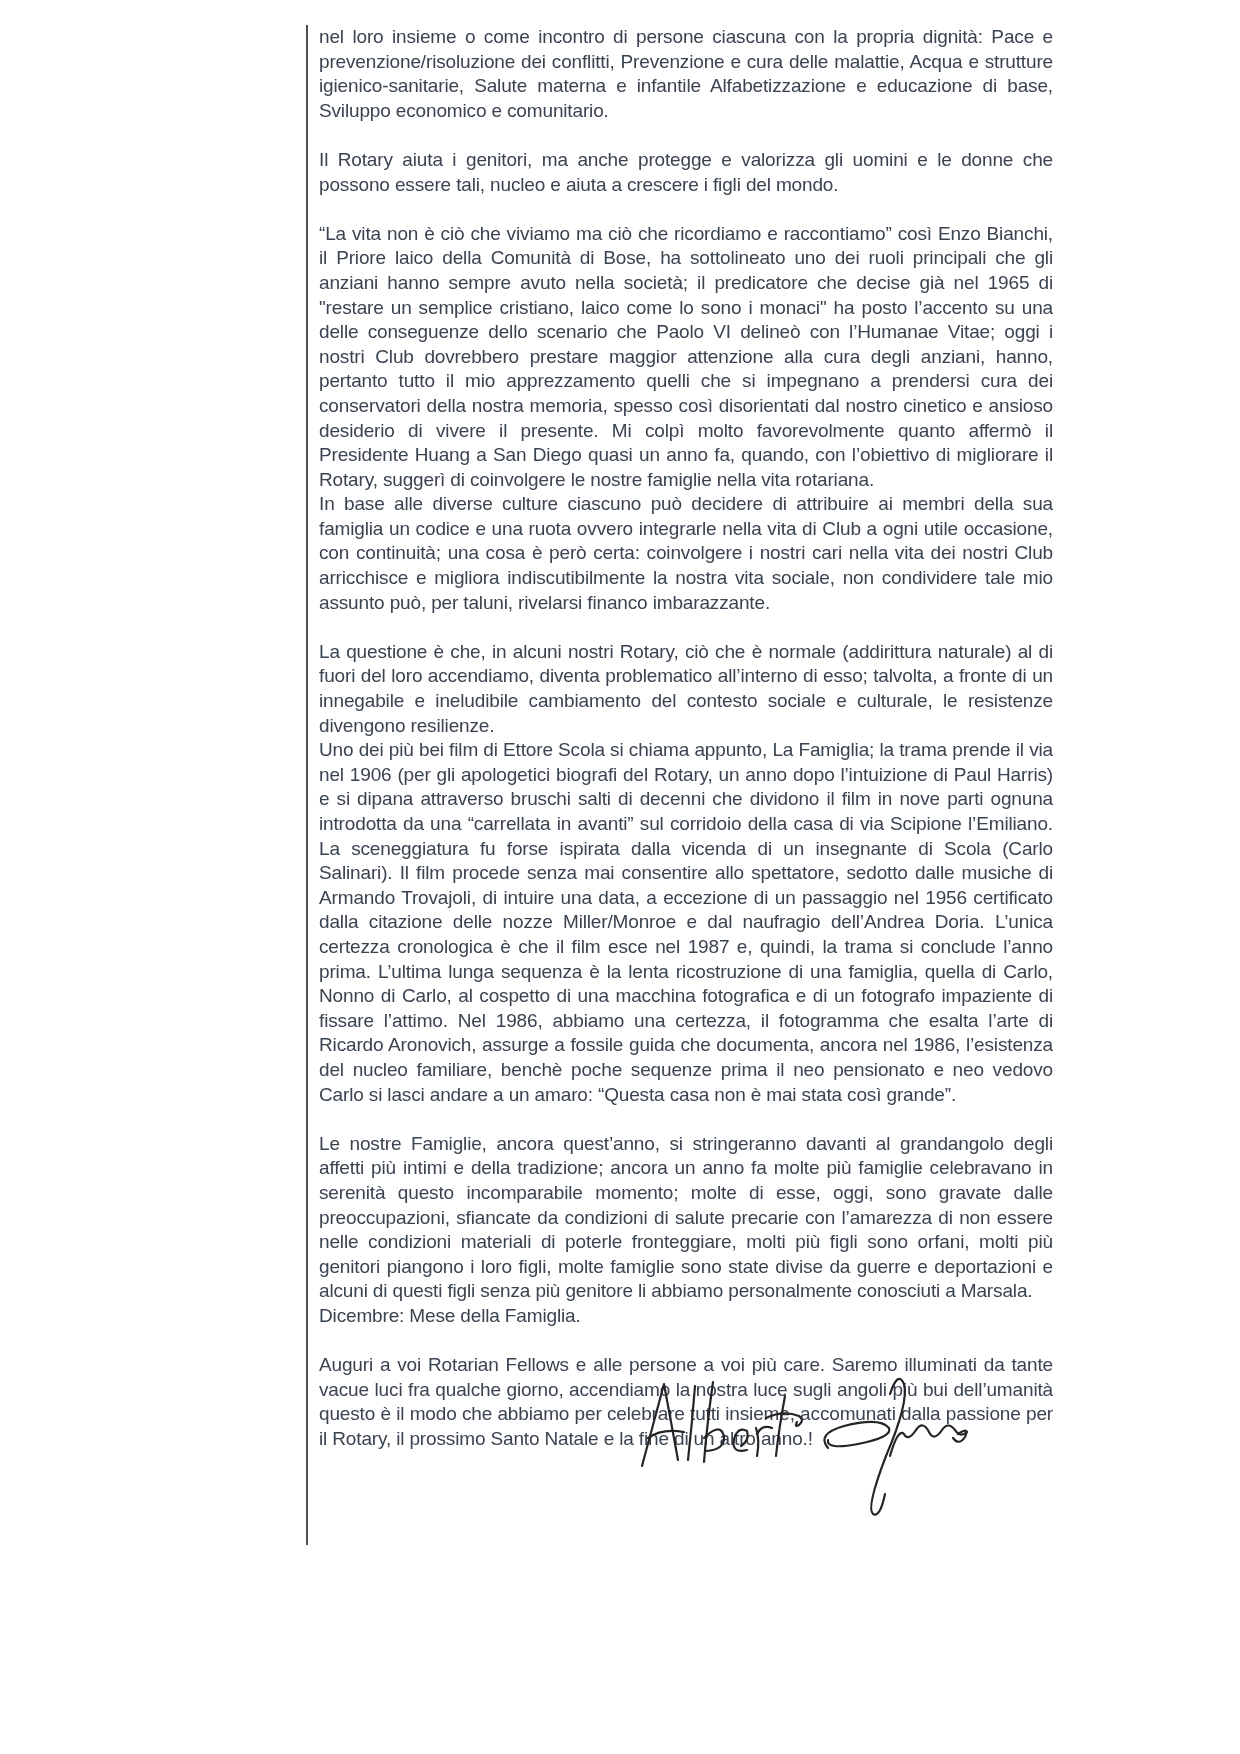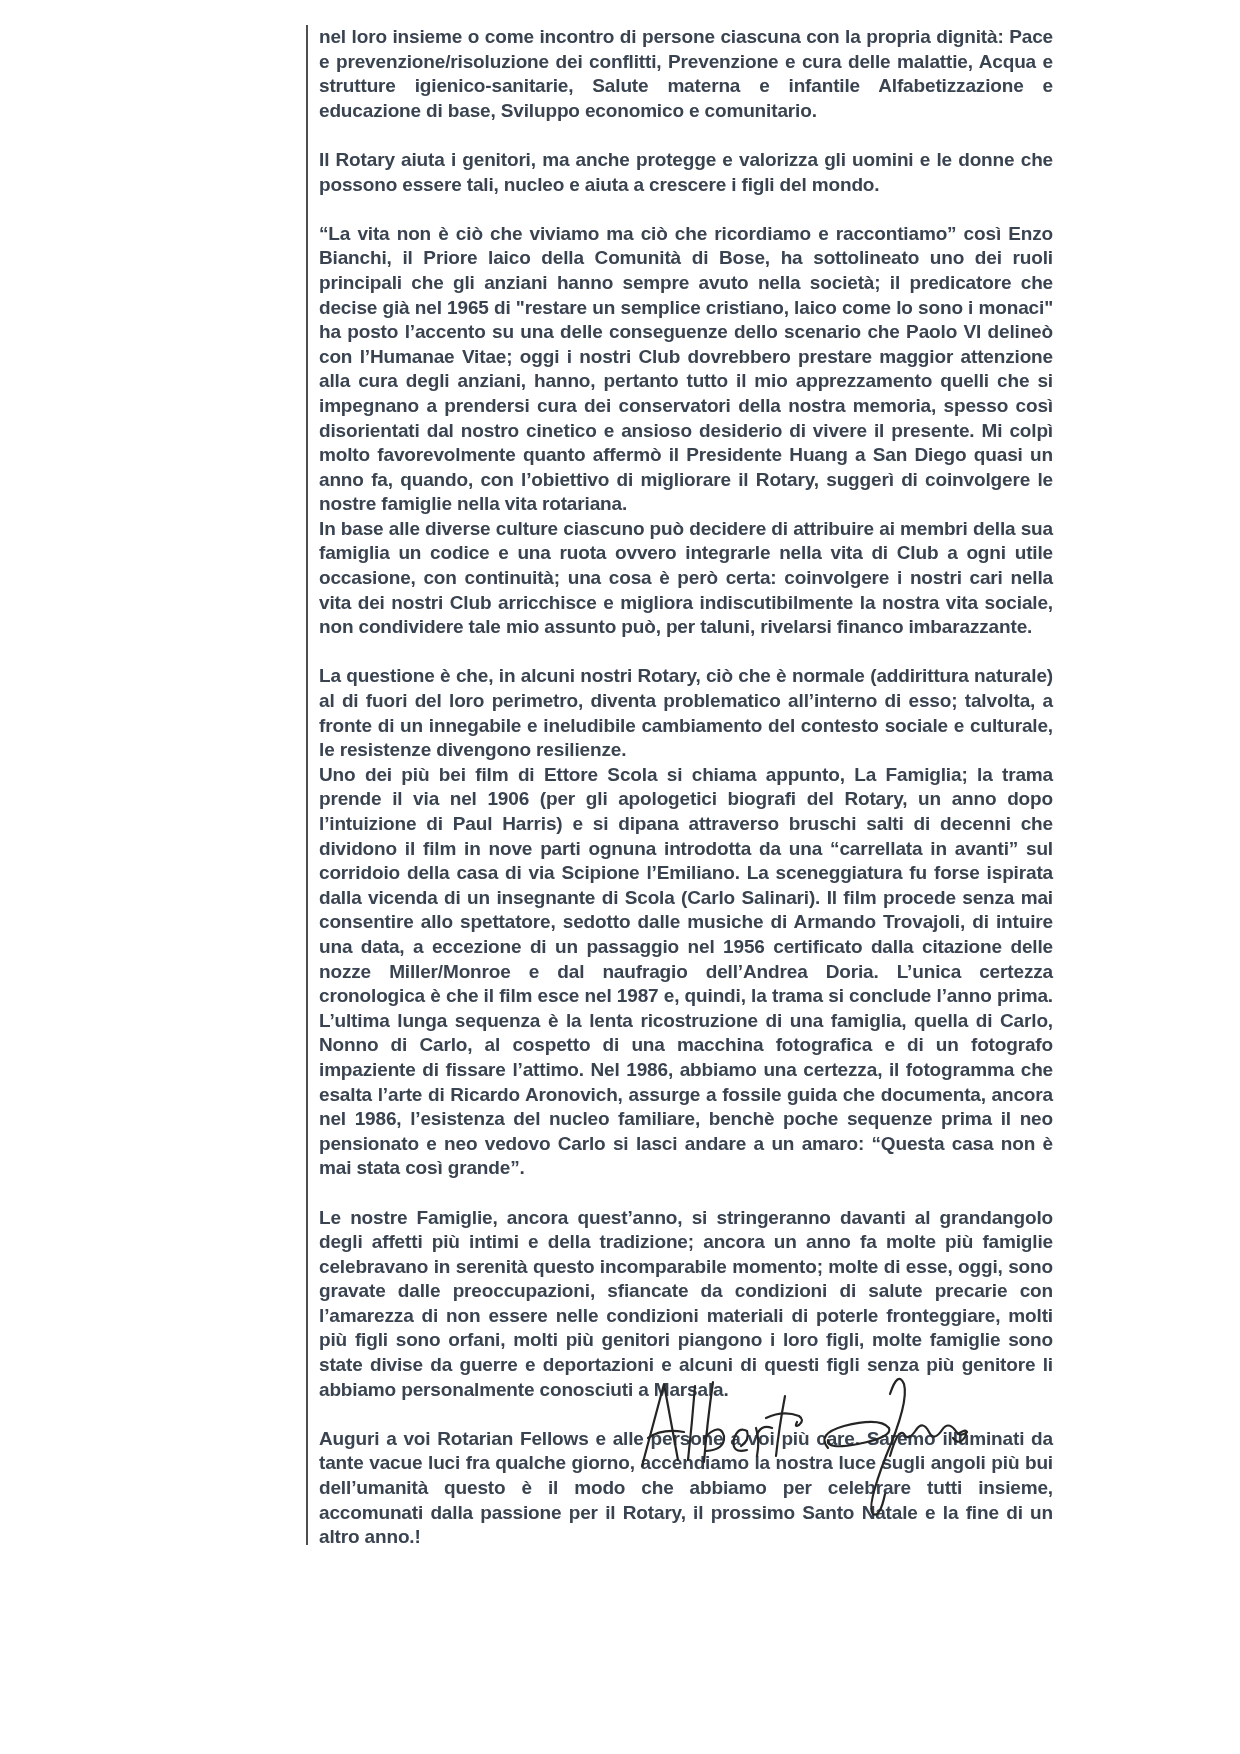--- a/index.html
+++ b/index.html
@@ -22,21 +22,21 @@
   .content{
     position:absolute;
     left:319px;
     top:25px;
     width:734px;
     color:#3a4350;
     font-size:19px;
     line-height:24.6px;
     letter-spacing:-0.15px;
   }
-  .block{margin:0 0 24.6px 0;font-weight:bold;}
+  .block{margin:0 0 24.6px 0;}
   .block p{
     margin:0;
     text-align:justify;
     text-justify:inter-word;
   }
   .block p:last-child{}
   .signature{
     position:absolute;
     left:628px;
     top:1362px;
@@ -67,26 +67,27 @@
     <div class="block">
       <p>Il Rotary aiuta i genitori, ma anche protegge e valorizza gli uomini e le donne che possono essere tali, nucleo e aiuta a crescere i figli del mondo.</p>
     </div>
 
     <div class="block">
       <p>“La vita non è ciò che viviamo ma ciò che ricordiamo e raccontiamo” così Enzo Bianchi, il Priore laico della Comunità di Bose, ha sottolineato uno dei ruoli principali che gli anziani hanno sempre avuto nella società; il predicatore che decise già nel 1965 di "restare un semplice cristiano, laico come lo sono i monaci" ha posto l’accento su una delle conseguenze dello scenario che Paolo VI delineò con l’Humanae Vitae; oggi i nostri Club dovrebbero prestare maggior attenzione alla cura degli anziani, hanno, pertanto tutto il mio apprezzamento quelli che si impegnano a prendersi cura dei conservatori della nostra memoria, spesso così disorientati dal nostro cinetico e ansioso desiderio di vivere il presente. Mi colpì molto favorevolmente quanto affermò il Presidente Huang a San Diego quasi un anno fa, quando, con l’obiettivo di migliorare il Rotary, suggerì di coinvolgere le nostre famiglie nella vita rotariana.</p>
       <p>In base alle diverse culture ciascuno può decidere di attribuire ai membri della sua famiglia un codice e una ruota ovvero integrarle nella vita di Club a ogni utile occasione, con continuità; una cosa è però certa: coinvolgere i nostri cari nella vita dei nostri Club arricchisce e migliora indiscutibilmente la nostra vita sociale, non condividere tale mio assunto può, per taluni, rivelarsi financo imbarazzante.</p>
     </div>
 
     <div class="block">
-      <p>La questione è che, in alcuni nostri Rotary, ciò che è normale (addirittura naturale) al di fuori del loro perimetro, diventa problematico all’interno di esso; talvolta, a fronte di un innegabile e ineludibile cambiamento del contesto sociale e culturale, le resistenze divengono resilienze.</p>
+      <p>La questione è che, in alcuni nostri Rotary, ciò che è normale (addirittura naturale) al di fuori del loro accendiamo, diventa problematico all’interno di esso; talvolta, a fronte di un innegabile e ineludibile cambiamento del contesto sociale e culturale, le resistenze divengono resilienze.</p>
       <p>Uno dei più bei film di Ettore Scola si chiama appunto, La Famiglia; la trama prende il via nel 1906 (per gli apologetici biografi del Rotary, un anno dopo l’intuizione di Paul Harris) e si dipana attraverso bruschi salti di decenni che dividono il film in nove parti ognuna introdotta da una “carrellata in avanti” sul corridoio della casa di via Scipione l’Emiliano. La sceneggiatura fu forse ispirata dalla vicenda di un insegnante di Scola (Carlo Salinari). Il film procede senza mai consentire allo spettatore, sedotto dalle musiche di Armando Trovajoli, di intuire una data, a eccezione di un passaggio nel 1956 certificato dalla citazione delle nozze Miller/Monroe e dal naufragio dell’Andrea Doria. L’unica certezza cronologica è che il film esce nel 1987 e, quindi, la trama si conclude l’anno prima. L’ultima lunga sequenza è la lenta ricostruzione di una famiglia, quella di Carlo, Nonno di Carlo, al cospetto di una macchina fotografica e di un fotografo impaziente di fissare l’attimo. Nel 1986, abbiamo una certezza, il fotogramma che esalta l’arte di Ricardo Aronovich, assurge a fossile guida che documenta, ancora nel 1986, l’esistenza del nucleo familiare, benchè poche sequenze prima il neo pensionato e neo vedovo Carlo si lasci andare a un amaro: “Questa casa non è mai stata così grande”.</p>
     </div>
 
     <div class="block">
       <p>Le nostre Famiglie, ancora quest’anno, si stringeranno davanti al grandangolo degli affetti più intimi e della tradizione; ancora un anno fa molte più famiglie celebravano in serenità questo incomparabile momento; molte di esse, oggi, sono gravate dalle preoccupazioni, sfiancate da condizioni di salute precarie con l’amarezza di non essere nelle condizioni materiali di poterle fronteggiare, molti più figli sono orfani, molti più genitori piangono i loro figli, molte famiglie sono state divise da guerre e deportazioni e alcuni di questi figli senza più genitore li abbiamo personalmente conosciuti a Marsala.</p>
+      <p>Dicembre: Mese della Famiglia.</p>
     </div>
 
     <div class="block">
       <p>Auguri a voi Rotarian Fellows e alle persone a voi più care. Saremo illuminati da tante vacue luci fra qualche giorno, accendiamo la nostra luce sugli angoli più bui dell’umanità questo è il modo che abbiamo per celebrare tutti insieme, accomunati dalla passione per il Rotary, il prossimo Santo Natale e la fine di un altro anno.!</p>
     </div>
 
   </div>
 
   <svg class="signature" viewBox="0 0 345 175" role="img" aria-label="Alberto Lauria">
 

